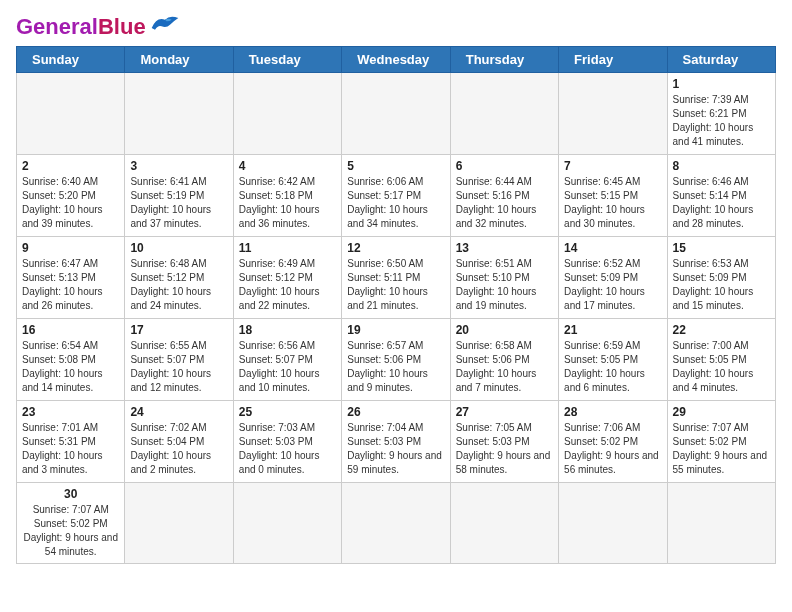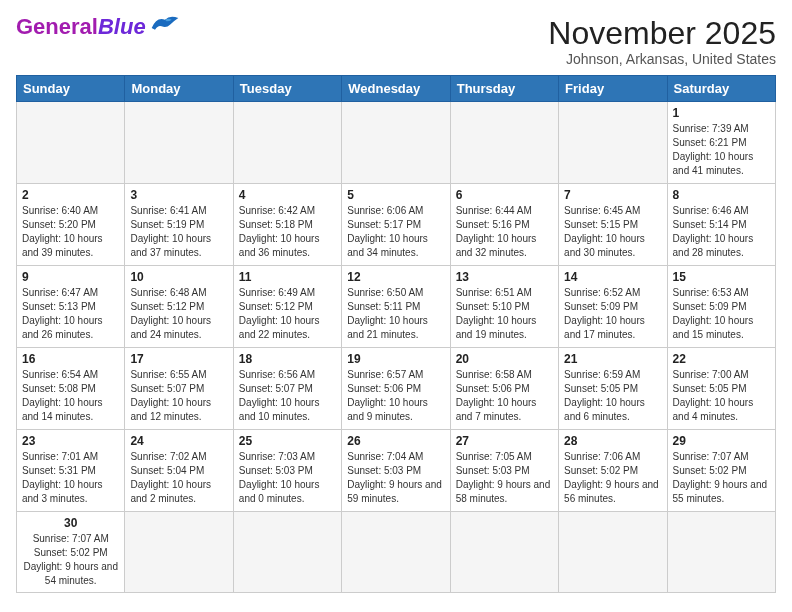--- a/index.html
+++ b/index.html
@@ -21,21 +21,21 @@
       flex-direction: column;
       align-items: flex-start;
     }
     .logo-text {
       font-size: 22px;
       font-weight: normal;
       color: #333;
       line-height: 1;
     }
     .logo-text span.general { color: #a21caf; font-weight: bold; }
-    .logo-text span.blue { color: #6d28d9; font-weight: bold; font-style: italic; }
+    .logo-text span.blue { color: #be185d; font-weight: bold; }
     .logo-bird {
       width: 30px;
       height: 20px;
       margin-left: 54px;
       margin-top: -4px;
     }
     .title-block {
       text-align: right;
     }
     .month-title {
@@ -52,21 +52,21 @@
       width: 100%;
       border-collapse: collapse;
       border: 1px solid #ccc;
     }
     .calendar th {
       background: #2e75b6;
       color: #fff;
       font-size: 13px;
       font-weight: bold;
       text-align: left;
-      padding: 5px 6px;
+      padding: 5px 15px;
       border: 1px solid #2060a0;
     }
     .calendar td {
       width: calc(100% / 7);
       vertical-align: top;
       border: 1px solid #ccc;
       padding: 4px 5px;
       font-size: 9.5px;
       color: #333;
       background: #fff;
@@ -104,24 +104,20 @@
     <div style="display:flex;align-items:center;">
       <span class="logo-text">
         <span class="general">General</span><span class="blue">Blue</span>
       </span>
       <svg class="logo-bird" viewBox="0 0 36 24" style="margin-left:4px;margin-top:-8px;">
         <path d="M2 18 Q8 4 18 8 Q24 2 34 6 Q28 10 24 14 Q20 18 14 16 Q10 14 6 20 Z" fill="#1a6bbf"></path>
         <path d="M18 8 Q22 6 26 8 Q24 10 20 10 Z" fill="#4a9fe0"></path>
       </svg>
     </div>
   </div>
-  <div class="title-block">
-    <div class="month-title">November 2025</div>
-    <div class="location">Johnson, Arkansas, United States</div>
-  </div>
 </div>
 
 <table class="calendar">
   <thead>
     <tr>
     <th>Sunday</th>
         <th>Monday</th>
         <th>Tuesday</th>
         <th>Wednesday</th>
         <th>Thursday</th>

